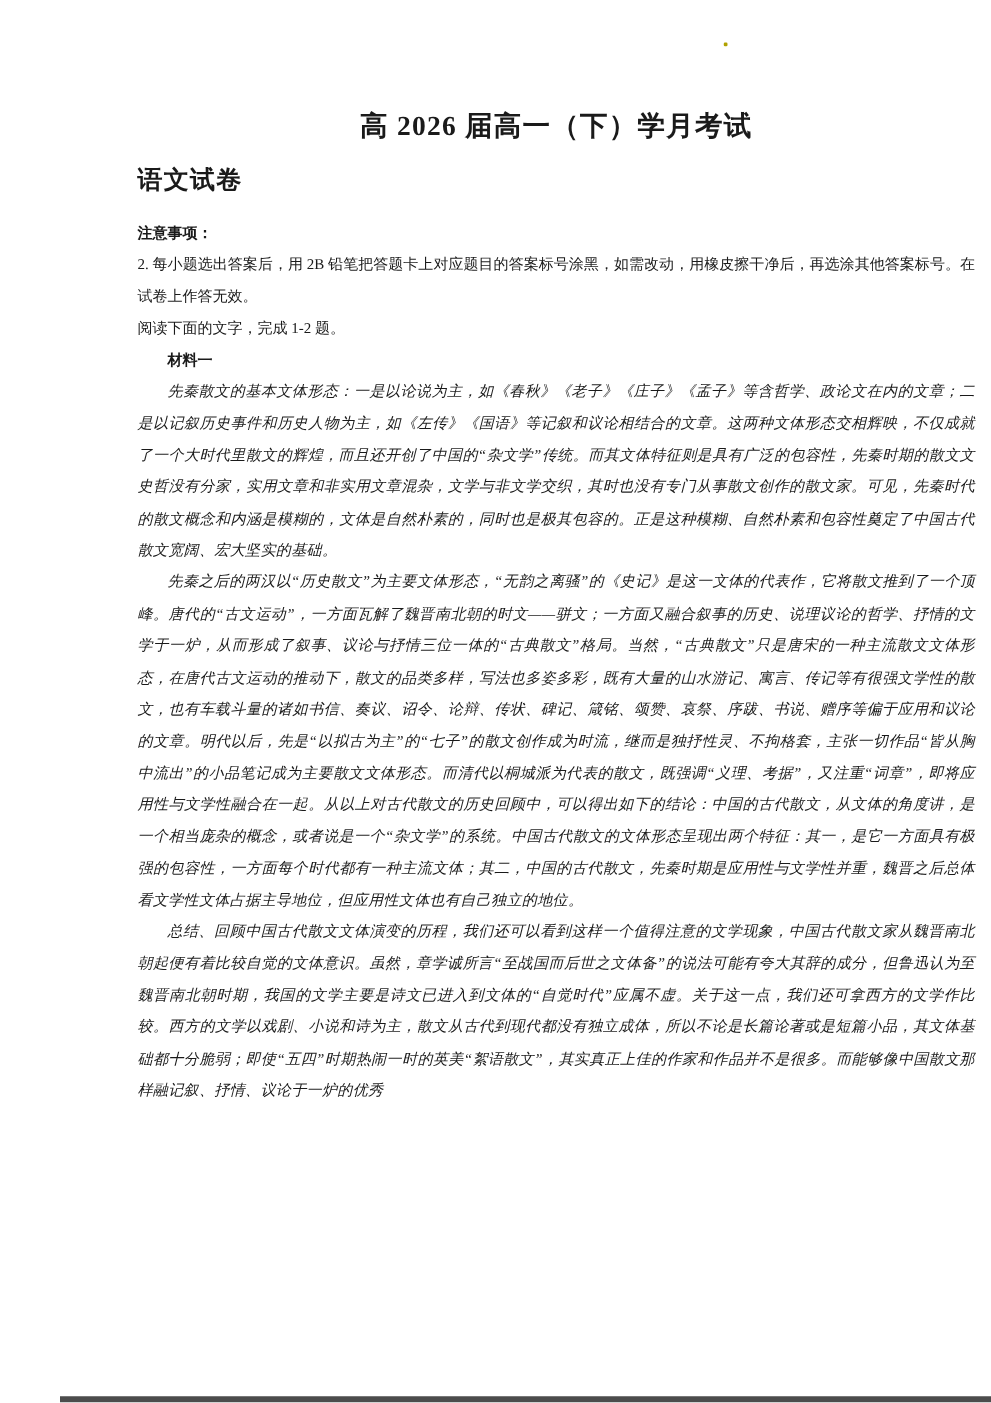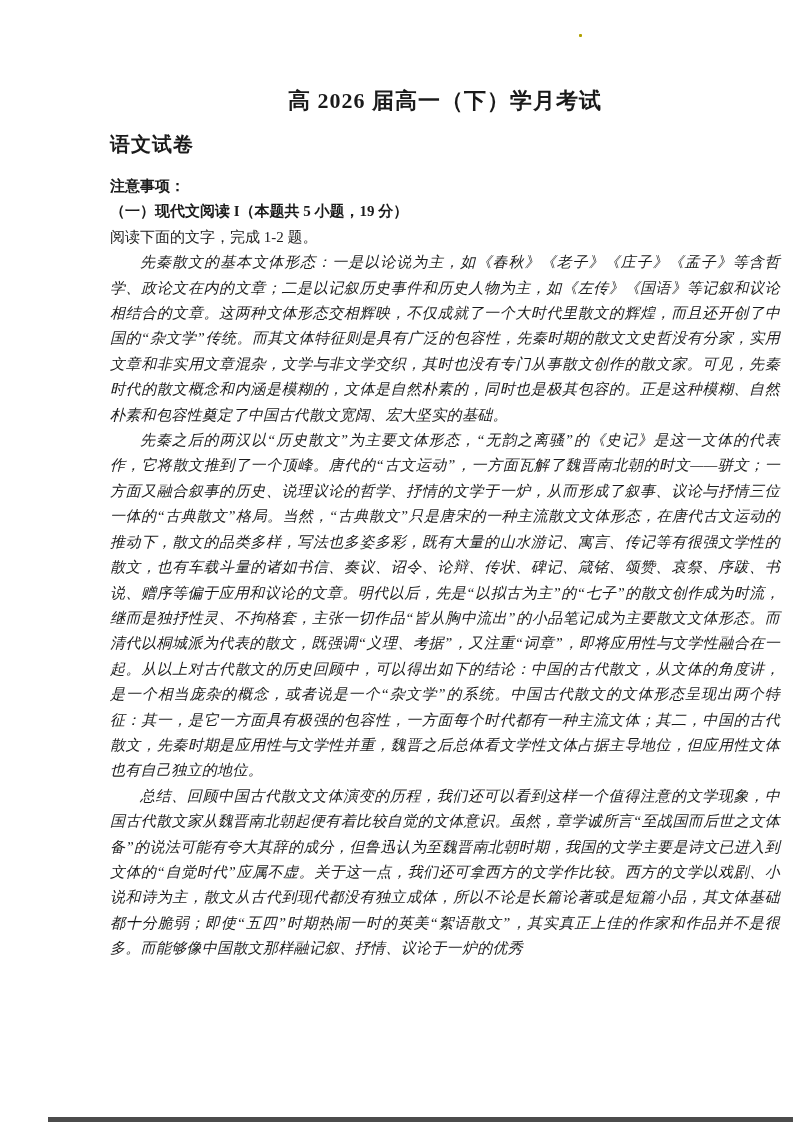--- a/index.html
+++ b/index.html
@@ -33,21 +33,21 @@
   }
   .exam-subject {
     margin: 0 0 16px 0;
     font-size: 20px;
     line-height: 28px;
     font-weight: bold;
     letter-spacing: 1px;
   }
   p {
     margin: 0;
-    font-size: 15px;
+    font-size: 12px;
     line-height: 25.4px;
     text-align: justify;
     text-justify: inter-ideograph;
   }
   .bold { font-weight: bold; }
   .notice-item { text-align: justify; }
   .material-label {
     text-indent: 2em;
     font-weight: bold;
   }
@@ -78,25 +78,26 @@
 <div class="page">
 
   <div class="speck" style="background: rgb(176, 161, 0);"></div>
 
   <h1 class="exam-title">高 2026 届高一（下）学月考试</h1>
 
   <h2 class="exam-subject">语文试卷</h2>
 
   <div>
     <p class="bold">注意事项：</p>
+    <p class="notice-item">2. 每小题选出答案后，用 2B 铅笔把答题卡上对应题目的答案标号涂黑，如需改动，用橡皮擦干净后，再选涂其他答案标号。在试卷上作答无效。</p>
   </div>
 
   <div>
-    <p class="bold">（一）现代文阅读 I（本题共 5 小题，19 分）</p>
     <p>阅读下面的文字，完成 1-2 题。</p>
+    <p class="material-label">材料一</p>
     <p class="material-paragraph">先秦散文的基本文体形态：一是以论说为主，如《春秋》《老子》《庄子》《孟子》等含哲学、政论文在内的文章；二是以记叙历史事件和历史人物为主，如《左传》《国语》等记叙和议论相结合的文章。这两种文体形态交相辉映，不仅成就了一个大时代里散文的辉煌，而且还开创了中国的“杂文学”传统。而其文体特征则是具有广泛的包容性，先秦时期的散文文史哲没有分家，实用文章和非实用文章混杂，文学与非文学交织，其时也没有专门从事散文创作的散文家。可见，先秦时代的散文概念和内涵是模糊的，文体是自然朴素的，同时也是极其包容的。正是这种模糊、自然朴素和包容性奠定了中国古代散文宽阔、宏大坚实的基础。</p>
     <p class="material-paragraph">先秦之后的两汉以“历史散文”为主要文体形态，“无韵之离骚”的《史记》是这一文体的代表作，它将散文推到了一个顶峰。唐代的“古文运动”，一方面瓦解了魏晋南北朝的时文——骈文；一方面又融合叙事的历史、说理议论的哲学、抒情的文学于一炉，从而形成了叙事、议论与抒情三位一体的“古典散文”格局。当然，“古典散文”只是唐宋的一种主流散文文体形态，在唐代古文运动的推动下，散文的品类多样，写法也多姿多彩，既有大量的山水游记、寓言、传记等有很强文学性的散文，也有车载斗量的诸如书信、奏议、诏令、论辩、传状、碑记、箴铭、颂赞、哀祭、序跋、书说、赠序等偏于应用和议论的文章。明代以后，先是“以拟古为主”的“七子”的散文创作成为时流，继而是独抒性灵、不拘格套，主张一切作品“皆从胸中流出”的小品笔记成为主要散文文体形态。而清代以桐城派为代表的散文，既强调“义理、考据”，又注重“词章”，即将应用性与文学性融合在一起。从以上对古代散文的历史回顾中，可以得出如下的结论：中国的古代散文，从文体的角度讲，是一个相当庞杂的概念，或者说是一个“杂文学”的系统。中国古代散文的文体形态呈现出两个特征：其一，是它一方面具有极强的包容性，一方面每个时代都有一种主流文体；其二，中国的古代散文，先秦时期是应用性与文学性并重，魏晋之后总体看文学性文体占据主导地位，但应用性文体也有自己独立的地位。</p>
     <p class="material-paragraph">总结、回顾中国古代散文文体演变的历程，我们还可以看到这样一个值得注意的文学现象，中国古代散文家从魏晋南北朝起便有着比较自觉的文体意识。虽然，章学诚所言“至战国而后世之文体备”的说法可能有夸大其辞的成分，但鲁迅认为至魏晋南北朝时期，我国的文学主要是诗文已进入到文体的“自觉时代”应属不虚。关于这一点，我们还可拿西方的文学作比较。西方的文学以戏剧、小说和诗为主，散文从古代到现代都没有独立成体，所以不论是长篇论著或是短篇小品，其文体基础都十分脆弱；即使“五四”时期热闹一时的英美“絮语散文”，其实真正上佳的作家和作品并不是很多。而能够像中国散文那样融记叙、抒情、议论于一炉的优秀</p>
   </div>
 
   <div class="bottom-edge" style="background: rgb(76, 76, 76);"></div>
 
 </div>
 
 </body></html>

